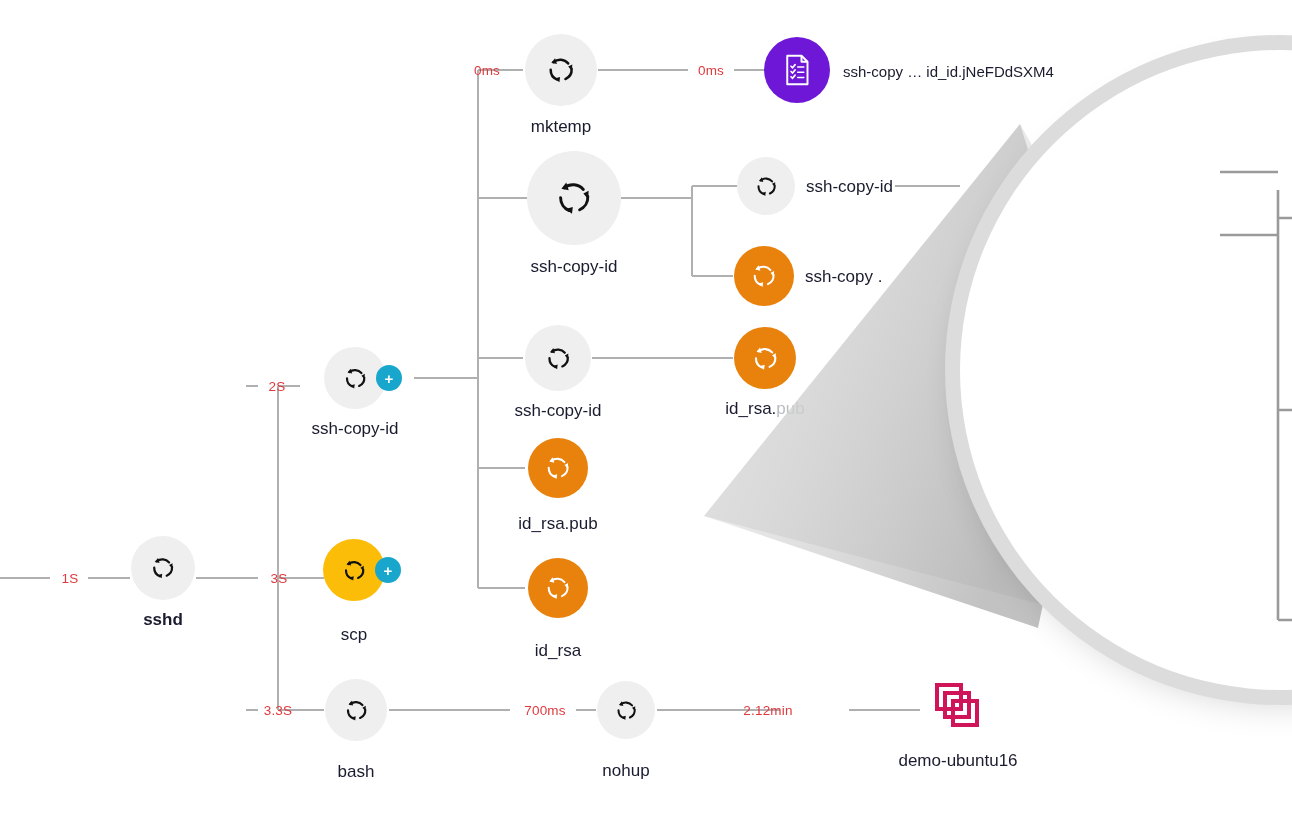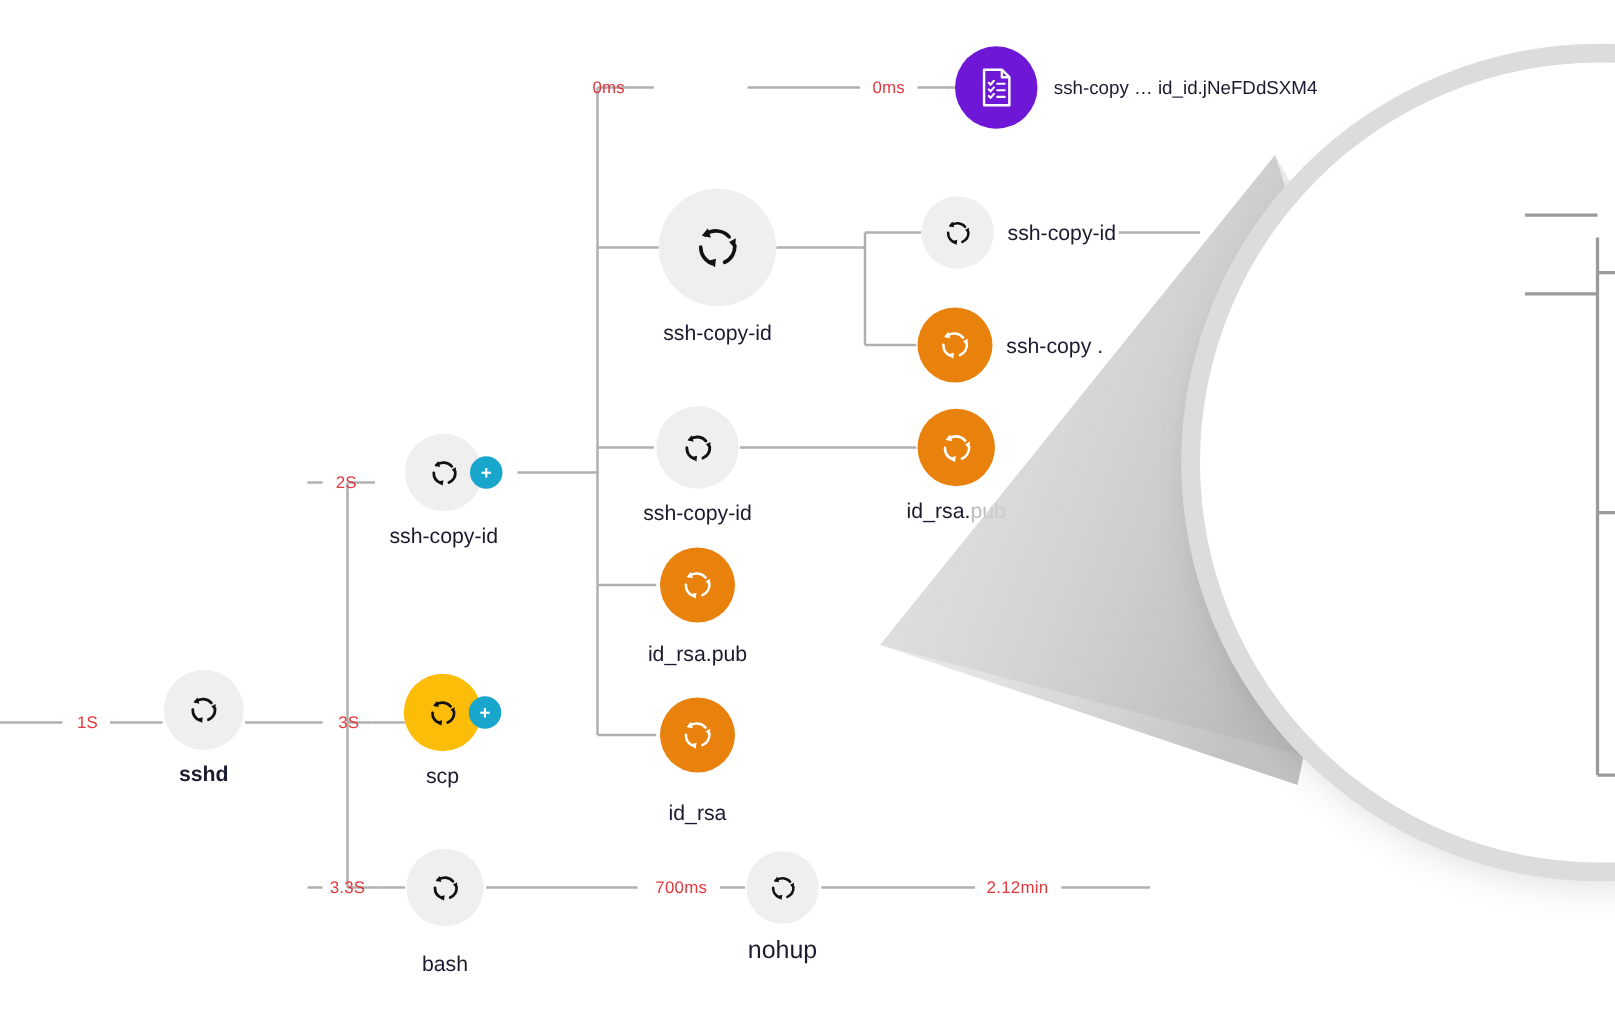--- a/index.html
+++ b/index.html
@@ -118,21 +118,21 @@
     </g>
   </svg>
 
   <div class="dur" style="left:70px;top:578px;">1S</div>
   <div class="dur" style="left:277px;top:386px;">2S</div>
   <div class="dur" style="left:279px;top:578px;">3S</div>
   <div class="dur" style="left:278px;top:710px;">3.3S</div>
   <div class="dur" style="left:487px;top:70px;">0ms</div>
   <div class="dur" style="left:711px;top:70px;">0ms</div>
   <div class="dur" style="left:545px;top:710px;">700ms</div>
-  <div class="dur" style="left:814px;top:710px;">2.12min</div>
+  <div class="dur" style="left:768px;top:710px;">2.12min</div>
 
   <div class="node" style="left:163px;top:568px;width:64px;height:64px;font-weight:bold;">
     <div class="disc grey" style="width:64px;height:64px;">
       <svg width="34" height="34" viewBox="0 0 64 64" aria-hidden="true">
         <g fill="none" stroke="#111" stroke-width="4.2" stroke-linecap="round">
           <path d="M20 19.5 A17 17 0 0 1 43.5 21.5"></path>
           <path d="M49 30 A17 17 0 0 1 39 46.5"></path>
           <path d="M26 47.5 A17 17 0 0 1 15.5 31.5"></path>
         </g>
         <g fill="#111">
@@ -173,21 +173,21 @@
           <path d="M26 47.5 A17 17 0 0 1 15.5 31.5"></path>
         </g>
         <g fill="#111">
           <path d="M22.5 13 L16.5 20.5 L25.5 22.5 Z"></path>
           <path d="M50 23 L43.5 26.5 L49.5 33.5 Z"></path>
           <path d="M29.5 51.5 L30.5 43 L21.5 45.5 Z"></path>
         </g>
       </svg>
     </div>
     <div class="plus" style="left:52px;top:18px;width:26px;height:26px;font-size:15px;">+</div>
-    <div class="nlabel" style="margin-top:10px;font-size:17px;">scp</div>
+    <div class="nlabel" style="margin-top:24px;font-size:17px;">scp</div>
   </div>
 
   <div class="node" style="left:356px;top:710px;width:62px;height:62px;">
     <div class="disc grey" style="width:62px;height:62px;">
       <svg width="33" height="33" viewBox="0 0 64 64" aria-hidden="true">
         <g fill="none" stroke="#111" stroke-width="4.2" stroke-linecap="round">
           <path d="M20 19.5 A17 17 0 0 1 43.5 21.5"></path>
           <path d="M49 30 A17 17 0 0 1 39 46.5"></path>
           <path d="M26 47.5 A17 17 0 0 1 15.5 31.5"></path>
         </g>
@@ -209,24 +209,58 @@
           <path d="M49 30 A17 17 0 0 1 39 46.5"></path>
           <path d="M26 47.5 A17 17 0 0 1 15.5 31.5"></path>
         </g>
         <g fill="#111">
           <path d="M22.5 13 L16.5 20.5 L25.5 22.5 Z"></path>
           <path d="M50 23 L43.5 26.5 L49.5 33.5 Z"></path>
           <path d="M29.5 51.5 L30.5 43 L21.5 45.5 Z"></path>
         </g>
       </svg>
     </div>
-    <div class="nlabel" style="margin-top:10px;font-size:20px;">nohup</div>
-  </div>
-
-
+    <div class="nlabel" style="margin-top:22px;font-size:17px;">nohup</div>
+  </div>
+
+  <div class="cnt" style="left:958px;top:712px;">
+    <svg width="66" height="62" viewBox="0 0 66 62">
+      <g fill="none" stroke="#d0145a" stroke-width="4">
+        <path d="M12 6 h24 v24 h-24 Z"></path>
+        <path d="M20 14 h24 v24 h-24 Z"></path>
+        <path d="M28 22 h24 v24 h-24 Z"></path>
+      </g>
+      <rect x="12" y="6" width="16" height="16" fill="#fff"></rect>
+      <rect x="20" y="14" width="16" height="16" fill="#fff"></rect>
+      <g fill="none" stroke="#d0145a" stroke-width="4">
+        <path d="M12 6 h24 v24 h-24 Z"></path>
+        <path d="M20 14 h24 v24 h-24 Z"></path>
+        <path d="M28 22 h24 v24 h-24 Z"></path>
+      </g>
+    </svg>
+    <div style="position:absolute;left:50%;top:100%;transform:translateX(-50%);margin-top:6px;white-space:nowrap;font-size:17px;color:#1b1b2f;">demo-ubuntu16</div>
+  </div>
+
+  <div class="node" style="left:561px;top:70px;width:72px;height:72px;">
+    <div class="disc grey" style="width:72px;height:72px;">
+      <svg width="40" height="40" viewBox="0 0 64 64" aria-hidden="true">
+        <g fill="none" stroke="#111" stroke-width="4" stroke-linecap="round">
+          <path d="M20 19.5 A17 17 0 0 1 43.5 21.5"></path>
+          <path d="M49 30 A17 17 0 0 1 39 46.5"></path>
+          <path d="M26 47.5 A17 17 0 0 1 15.5 31.5"></path>
+        </g>
+        <g fill="#111">
+          <path d="M22.5 13 L16.5 20.5 L25.5 22.5 Z"></path>
+          <path d="M50 23 L43.5 26.5 L49.5 33.5 Z"></path>
+          <path d="M29.5 51.5 L30.5 43 L21.5 45.5 Z"></path>
+        </g>
+      </svg>
+    </div>
+    <div class="nlabel" style="margin-top:11px;font-size:17px;">mktemp</div>
+  </div>
 
   <div class="node" style="left:797px;top:70px;width:66px;height:66px;">
     <div class="disc purple" style="width:66px;height:66px;">
       <svg width="36" height="36" viewBox="0 0 48 48" aria-hidden="true">
         <path d="M11 5 h19 l8 8 v30 h-27 Z" fill="none" stroke="#fff" stroke-width="2.6" stroke-linejoin="round"></path>
         <path d="M30 5 v8 h8" fill="none" stroke="#fff" stroke-width="2.6" stroke-linejoin="round"></path>
         <g stroke="#fff" stroke-width="2.2" stroke-linecap="round" fill="none">
           <path d="M16 19 l2 2 l3.5 -4.2"></path>
           <path d="M16 26 l2 2 l3.5 -4.2"></path>
           <path d="M16 33 l2 2 l3.5 -4.2"></path>

